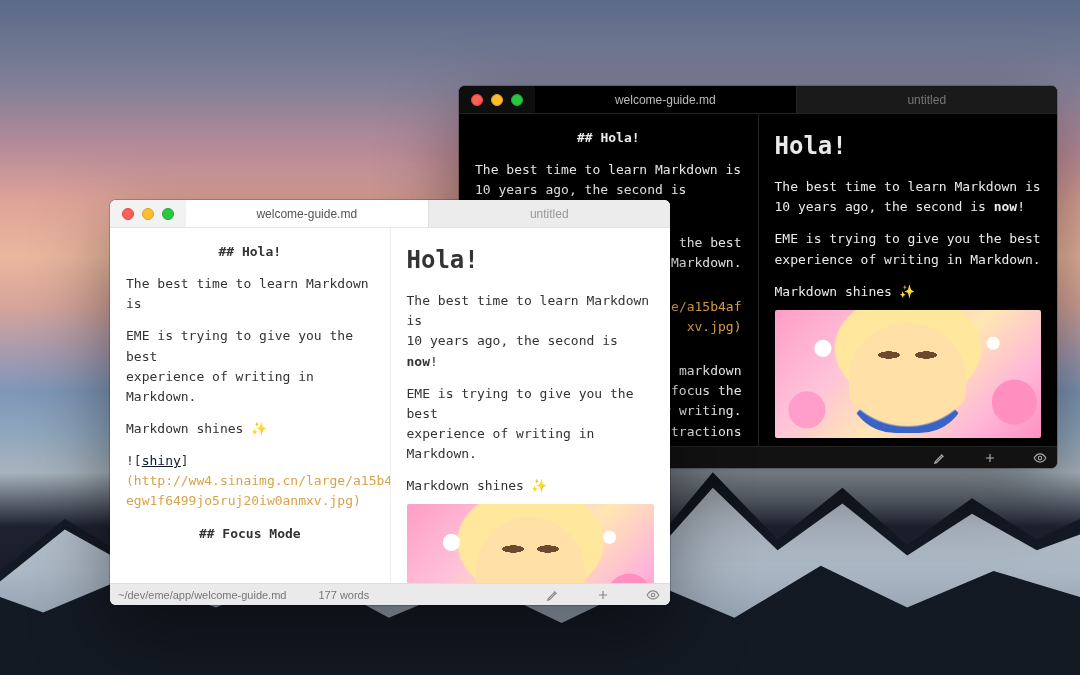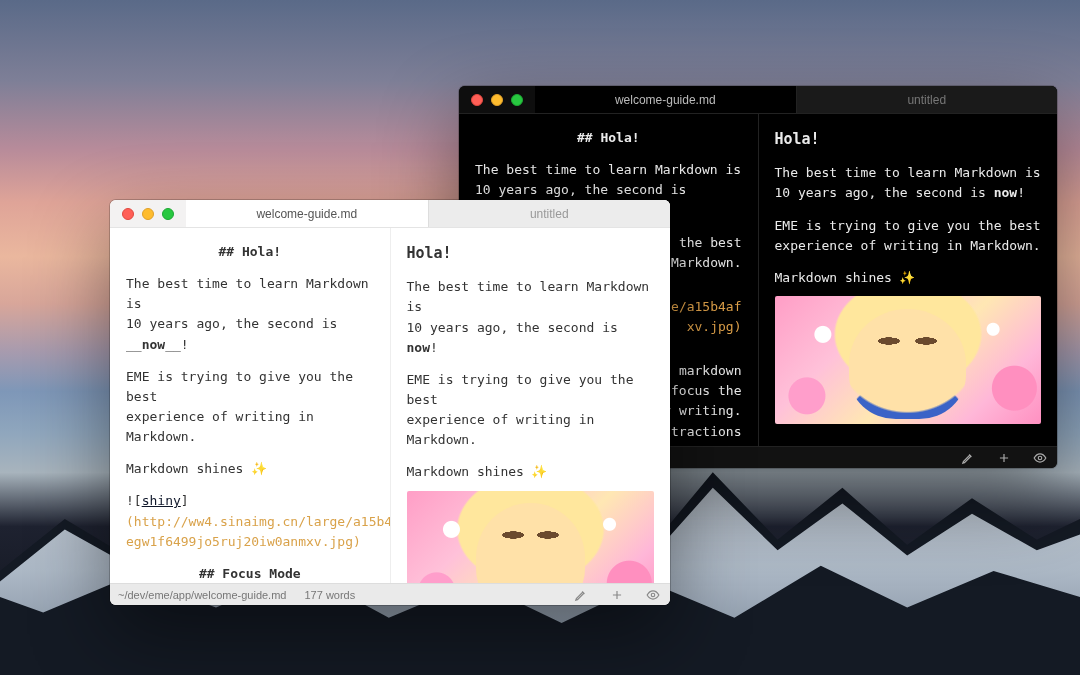--- a/index.html
+++ b/index.html
@@ -32,21 +32,21 @@
   }
   .titlebar { height:28px; display:flex; align-items:stretch; }
   .traffic { display:flex; align-items:center; gap:8px; padding:0 12px; }
   .dot { width:12px; height:12px; border-radius:50%; }
   .dot.r{background:#ff5f57;border:1px solid #e1483f;}
   .dot.y{background:#febc2e;border:1px solid #e0a028;}
   .dot.g{background:#28c840;border:1px solid #1da833;}
   .tab { flex:1; display:flex; align-items:center; justify-content:center; font-size:12px; }
   .body { flex:1; display:flex; min-height:0; }
   .pane { flex:1; padding:14px 16px; font-family: Menlo, Consolas, monospace; font-size:13px; line-height:1.55; overflow:hidden; }
-  .status { height:22px; font-size:11px; display:flex; align-items:center; padding:0 8px; gap:18px; }
+  .status { height:22px; font-size:11px; display:flex; align-items:center; padding:0 8px; gap:32px; }
   .status .sp{flex:1;}
   .ic{width:18px;height:14px;display:inline-flex;align-items:center;justify-content:center;}
 
   
   .light { left:110px; top:200px; width:560px; height:405px; background:#fff; }
   .light .titlebar{background:#f3f2f2;border-bottom:1px solid #e4e4e4;}
   .light .tab{color:#555;}
   .light .tab.active{background:#fff;}
   .light .tab.inactive{background:#ececec;color:#999;border-left:1px solid #ddd;}
   .light .pane{color:#333;}
@@ -62,21 +62,21 @@
   .dark .tab.inactive{background:#1a1a1a;color:#777;border-left:1px solid #222;}
   .dark .pane{color:#eaeaea;}
   .dark .pane.preview{border-left:1px solid #222;}
   .dark .status{background:#121212;color:#aaa;border-top:1px solid #222;}
   .dark .ic svg{stroke:#aaa;fill:none;}
 
   .bold{font-weight:700;text-align:center;}
   .muted-link{color:#0f172a;text-decoration:underline;}
   .url-l{color:#d9a24a;}
   .url-d{color:#e0a24a;}
-  h2.rendered{font-size:15px;font-weight:700;margin-bottom:12px;font-family:inherit;}
+  h2.rendered{font-size:24px;font-weight:700;margin-bottom:12px;font-family:inherit;}
   .gap{height:12px;}
   .sparkle{color:#e6b84c;}
 
   
   .shiny{margin-top:8px;height:128px;border-radius:2px;position:relative;overflow:hidden;
     background:
       radial-gradient(circle at 18% 30%, #ffffff 0 8px, transparent 9px),
       radial-gradient(circle at 82% 26%, #ffffff 0 6px, transparent 7px),
       radial-gradient(circle at 12% 78%, #ff9ecb 0 18px, transparent 19px),
       radial-gradient(circle at 90% 72%, #ff8fbf 0 22px, transparent 23px),
@@ -177,21 +177,20 @@
       <div class="dot g"></div>
     </div>
     <div class="tab active">welcome-guide.md</div>
     <div class="tab inactive">untitled</div>
   </div>
   <div class="body">
     <div class="pane editor">
       <div class="bold">## Hola!</div>
       <div class="gap"></div>
       <div>The best time to learn Markdown is</div>
-      <div><span>10 years ago, the second is </span><span>__</span><span class="bold">now</span><span>__</span><span>!</span></div>
       <div class="gap"></div>
       <div>EME is trying to give you the best</div>
       <div>experience of writing in Markdown.</div>
       <div class="gap"></div>
       <div><span>Markdown shines </span><span class="sparkle">✨</span></div>
       <div class="gap"></div>
       <div><span>!</span><span>[</span><span class="muted-link">shiny</span><span>]</span></div>
       <div class="url-l">(http://ww4.sinaimg.cn/large/a15b4af</div>
       <div class="url-l">egw1f6499jo5ruj20iw0anmxv.jpg)</div>
       <div class="gap"></div>

